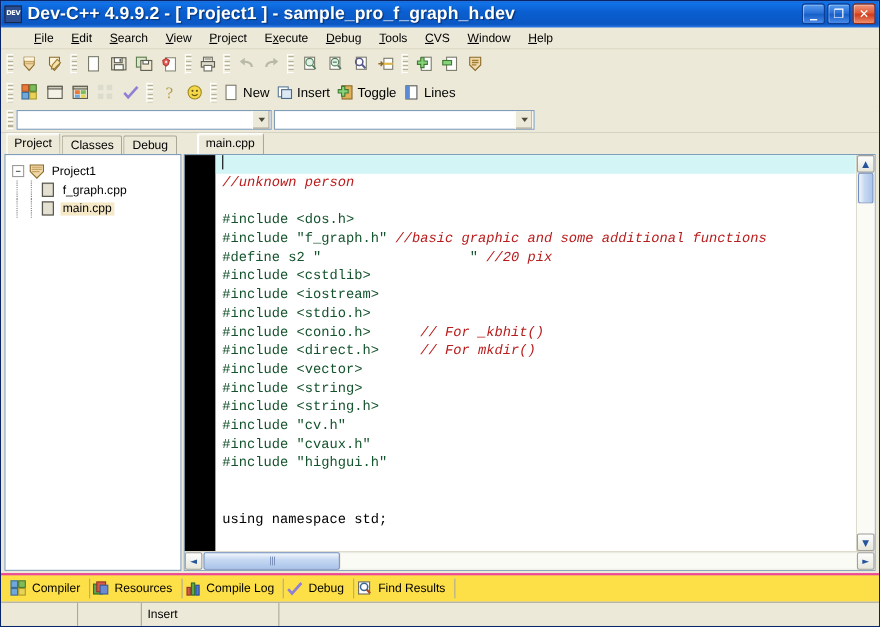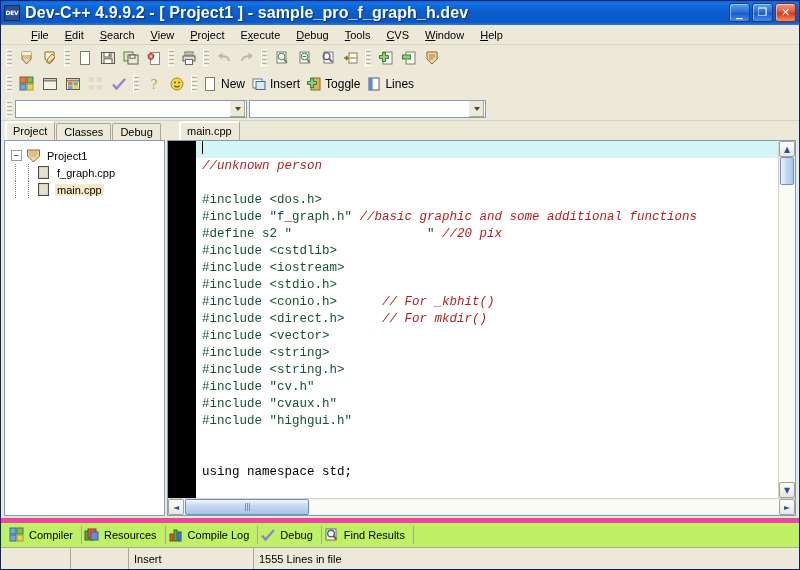--- a/index.html
+++ b/index.html
@@ -128,21 +128,21 @@
     border-top:1px solid #d8d4c4;}
   .hthumb{width:122px;height:14px;margin:0 1px;border:1px solid #6f8fc4;border-radius:2px;
     background:linear-gradient(to bottom,#f2f6fd,#c7d9f2 40%,#aac4ea);
     display:flex;align-items:center;justify-content:center;}
   .hthumb .gr{width:5px;height:8px;
     background:repeating-linear-gradient(to right,#7d93bb 0 1px,transparent 1px 2px);}
   .htrack{flex:1 1 auto;background:#fbfbf6;height:14px;}
 
   
   .bottomtabs{height:24px;flex:0 0 24px;display:flex;align-items:center;
-    background:#bef264;padding-left:6px;border-top:5px solid #ec4899;}
+    background:#fde047;padding-left:6px;border-top:2px solid #ec4899;}
   .btab{display:flex;align-items:center;gap:4px;padding:2px 8px 2px 2px;font-size:11px;
     border-right:1px solid #aca899;height:18px;box-sizing:border-box;}
   .statusbar{height:21px;flex:0 0 21px;display:flex;align-items:stretch;background:#ece9d8;
     border-top:1px solid #aca899;font-size:11px;}
   .scell{border-right:1px solid #aca899;display:flex;align-items:center;padding-left:5px;
     box-sizing:border-box;color:#000;}
   .scell.a{width:70px;}
   .scell.b{width:58px;}
   .scell.c{width:125px;}
   .scell.d{flex:1 1 auto;border-right:none;}
@@ -524,15 +524,14 @@
         <path d="M9.4 9l3 3.4" stroke="#b04a22" stroke-width="2"></path>
       </svg>
       <span>Find Results</span>
     </div>
   </div>
 
   <div class="statusbar">
     <div class="scell a"></div>
     <div class="scell b"></div>
     <div class="scell c">Insert</div>
-    <div class="scell d">1555 Lines in file</div>
   </div>
 </div>
 
 </body></html>

